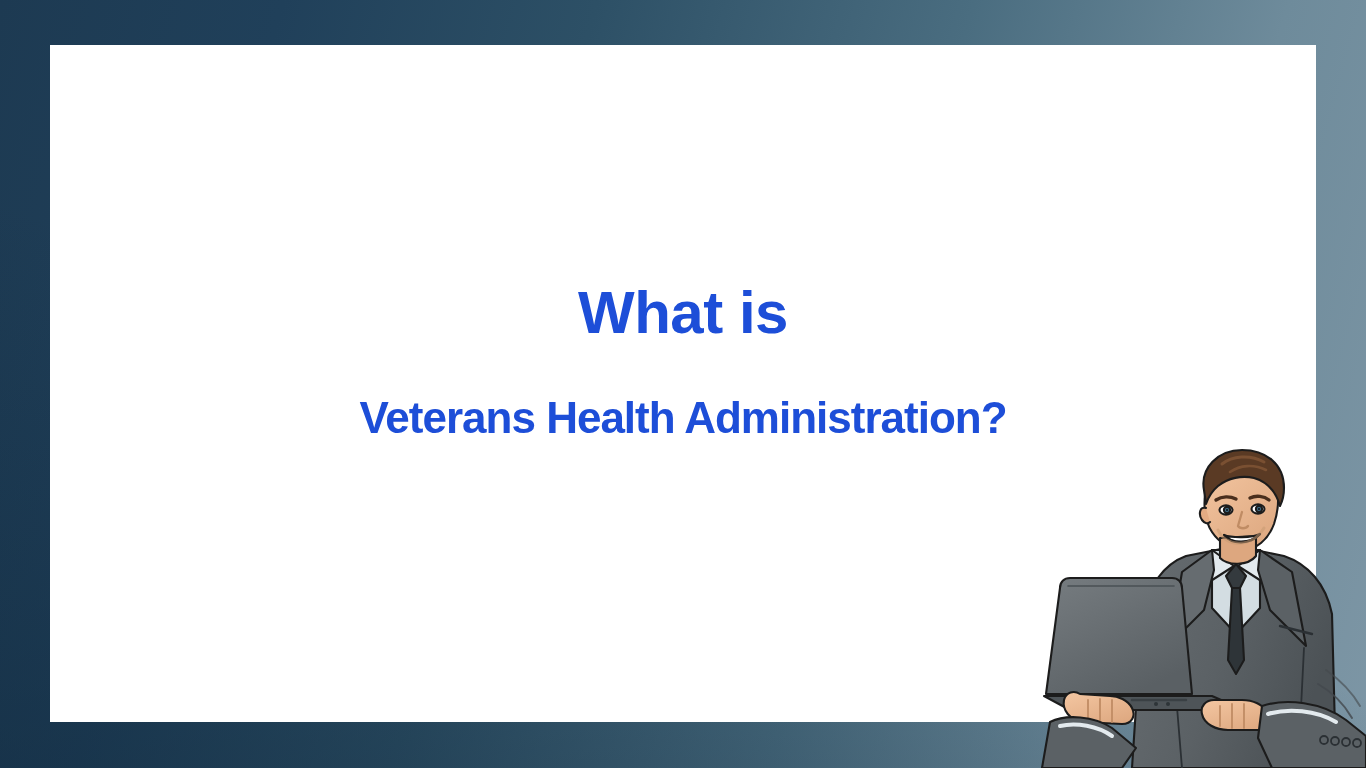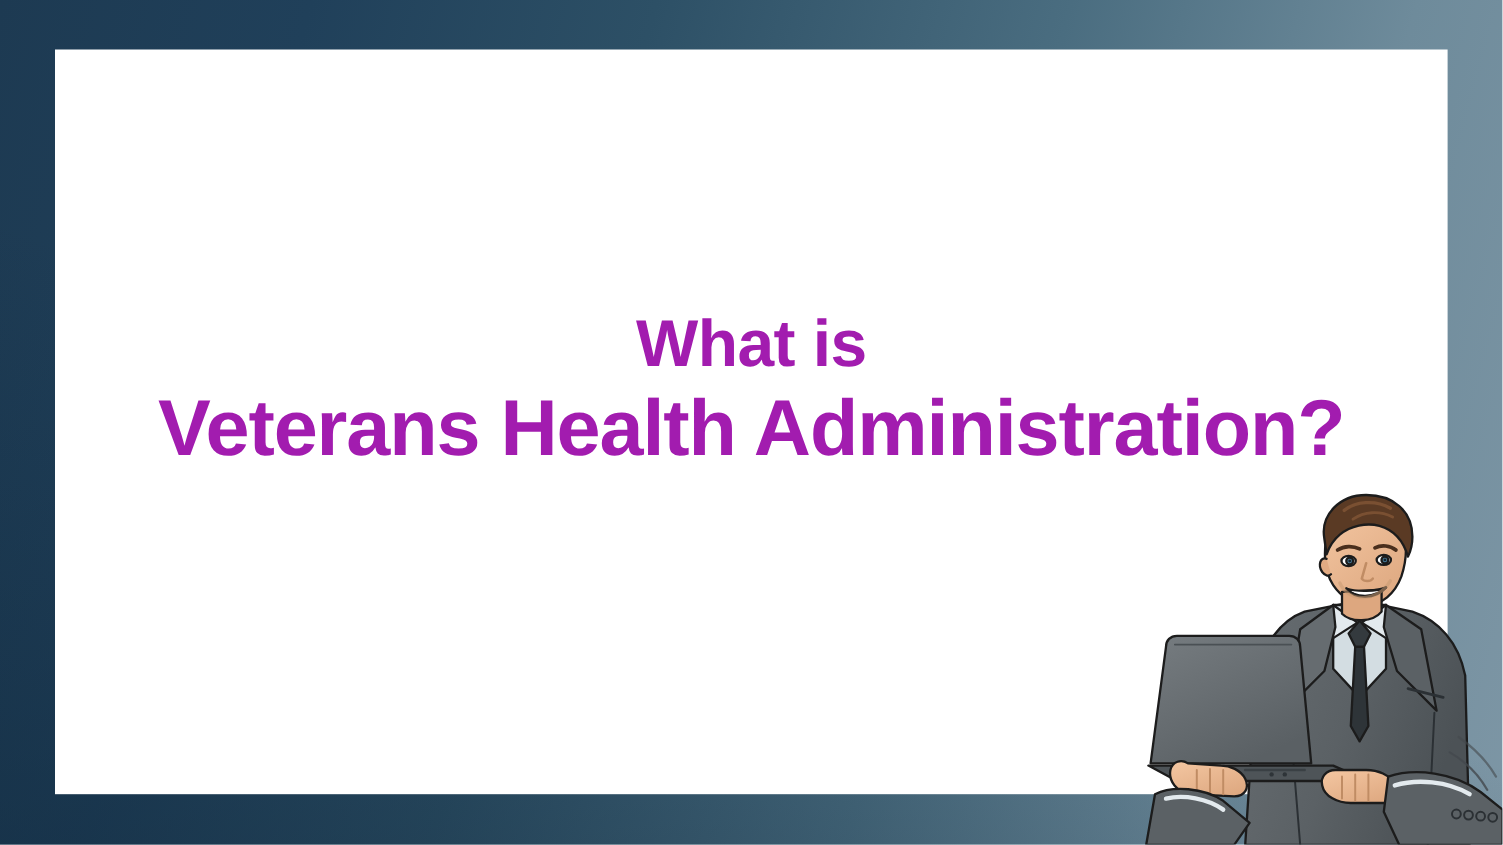--- a/index.html
+++ b/index.html
@@ -48,35 +48,36 @@
     position: absolute;
     left: 0;
     top: 0;
     width: 100%;
     padding-top: 232px;
     text-align: center;
     z-index: 3;
   }
 
   .title-line {
-    color: #a21caf;
+    color: #1d4ed8;
     font-family: "Liberation Sans", sans-serif;
     font-weight: bold;
     letter-spacing: -0.5px;
     white-space: nowrap;
   }
 
   #title-line-1 {
     font-size: 60px;
     line-height: 72px;
   }
 
   #title-line-2 {
-    font-size: 72px;
+    font-size: 44px;
     line-height: 82px;
+    margin-top: 28px;
     letter-spacing: -1px;
   }
 
   
   #illustration {
     position: absolute;
     right: 0px;
     bottom: 0px;
     width: 330px;
     height: 330px;

